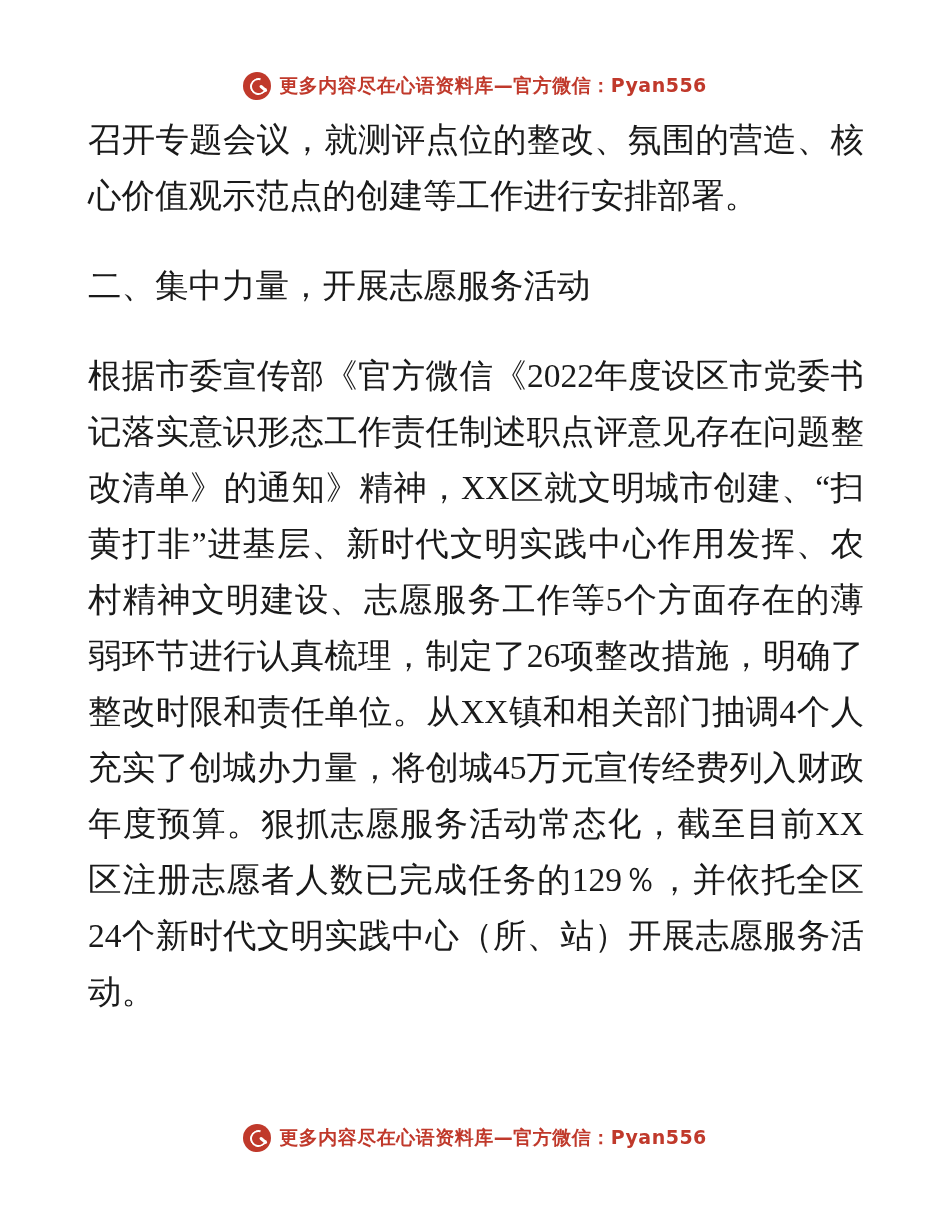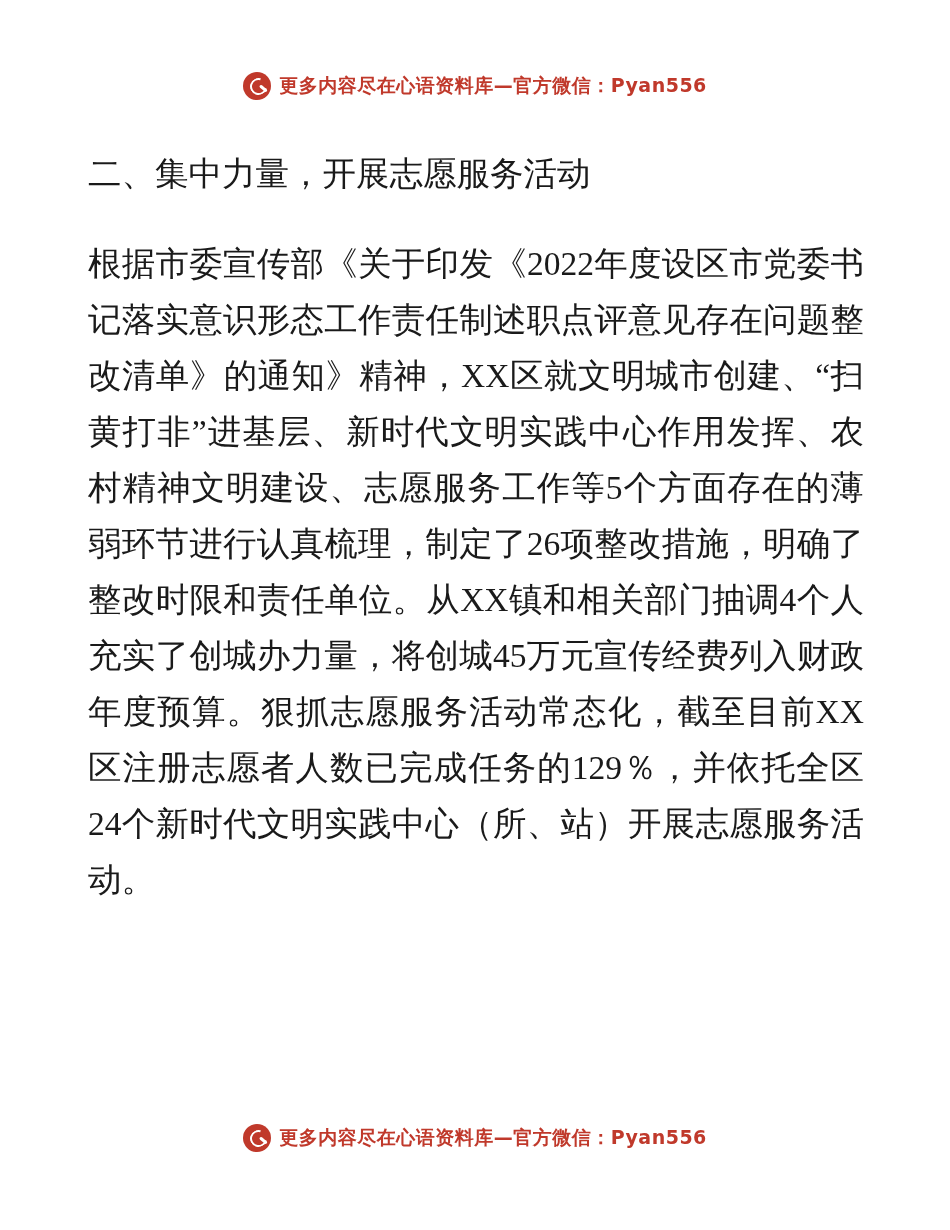--- a/index.html
+++ b/index.html
@@ -112,22 +112,23 @@
 <body>
 
 <div class="page">
 
   <div class="watermark watermark-top">
     <span class="wm-logo"></span>
     <span class="wm-text">更多内容尽在心语资料库—官方微信：Pyan556</span>
   </div>
 
   <div class="doc-body">
+    <p class="para indent-1">召开专题会议，就测评点位的整改、氛围的营造、核心价值观示范点的创建等工作进行安排部署。</p>
     <p class="para gap-med">二、集中力量，开展志愿服务活动</p>
-    <p class="para gap-med">根据市委宣传部《关于印发《2022年度设区市党委书记落实意识形态工作责任制述职点评意见存在问题整改清单》的通知》精神，XX区就文明城市创建、“扫黄打非”进基层、新时代文明实践中心作用发挥、农村精神文明建设、志愿服务工作等5个方面存在的薄弱环节进行认真梳理，制定了26项整改措施，明确了整改时限和责任单位。从XX镇和相关部门抽调4个人充实了创城办力量，将创城45万元宣传经费列入财政年度预算。狠抓志愿服务活动常态化，截至目前XX区注册志愿者人数已完成任务的129％，并依托全区24个新时代文明实践中心（所、站）开展志愿服务活动。</p>
+    <p class="para gap-med">根据市委宣传部《官方微信《2022年度设区市党委书记落实意识形态工作责任制述职点评意见存在问题整改清单》的通知》精神，XX区就文明城市创建、“扫黄打非”进基层、新时代文明实践中心作用发挥、农村精神文明建设、志愿服务工作等5个方面存在的薄弱环节进行认真梳理，制定了26项整改措施，明确了整改时限和责任单位。从XX镇和相关部门抽调4个人充实了创城办力量，将创城45万元宣传经费列入财政年度预算。狠抓志愿服务活动常态化，截至目前XX区注册志愿者人数已完成任务的129％，并依托全区24个新时代文明实践中心（所、站）开展志愿服务活动。</p>
   </div>
 
   <div class="watermark watermark-bottom">
     <span class="wm-logo"></span>
     <span class="wm-text">更多内容尽在心语资料库—官方微信：Pyan556</span>
   </div>
 
 </div>
 
 </body></html>

